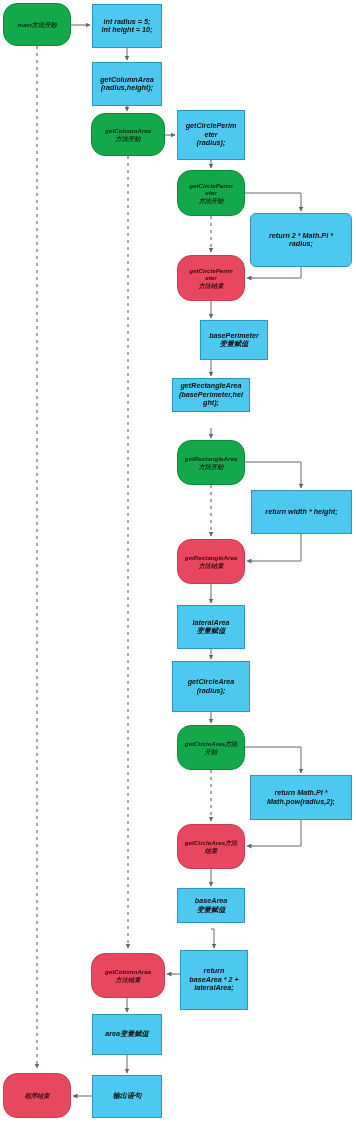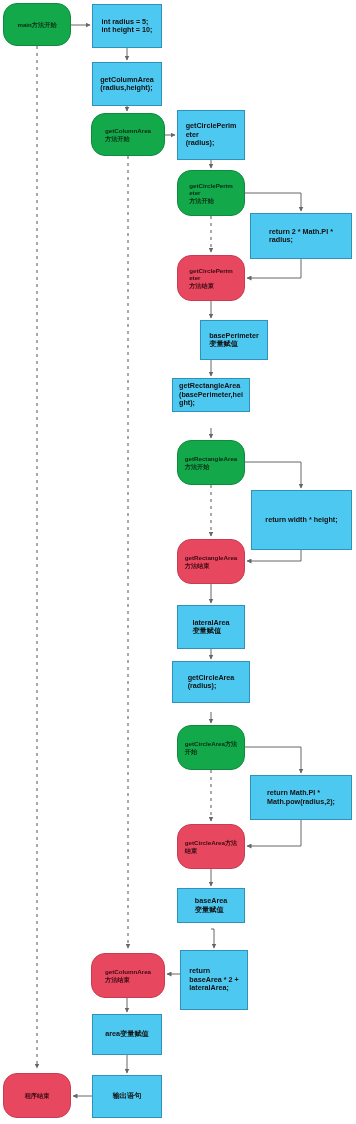--- a/index.html
+++ b/index.html
@@ -10,27 +10,28 @@
     font-family:"Liberation Sans","DejaVu Sans",sans-serif;
     overflow:hidden;
   }
   svg#edges{position:absolute;left:0;top:0;width:356px;height:1124px;}
   .node{
     position:absolute;
     box-sizing:border-box;
     display:flex;
     align-items:center;
     justify-content:center;
-    text-align:left;
+    text-align:center;
     color:#111111;
     font-weight:bold;
     line-height:1.18;
     padding:2px 3px;
     white-space:pre-line;
     z-index:2;
+    font-style:italic;
   }
   .proc{
     background:#4dc8f0;
     border:1px solid #2f93b8;
     font-size:7.2px;
   }
   .term-start{
     background:#13a94a;
     border:1px solid #0e8a3c;
     border-radius:14px;
@@ -102,46 +103,46 @@
 方法开始</div>
 
   <div class="node proc" style="left:177px;top:110px;width:68px;height:50px;">getCirclePerim
 eter
 (radius);</div>
 
   <div class="node term-start" style="left:177px;top:170px;width:68px;height:46px;">getCirclePerim
 eter
 方法开始</div>
 
-  <div class="node proc" style="left:250px;top:213px;width:102px;height:46px;">return 2 * Math.PI *
+  <div class="node proc" style="left:250px;top:213px;width:102px;height:54px;border-radius:6px;">return 2 * Math.PI *
 radius;</div>
 
   <div class="node term-end" style="left:177px;top:255px;width:68px;height:46px;">getCirclePerim
 eter
 方法结束</div>
 
   <div class="node proc" style="left:177px;top:320px;width:68px;height:40px;margin-left:23px;">basePerimeter
 变量赋值</div>
 
   <div class="node proc" style="left:172px;top:378px;width:78px;height:34px;">getRectangleArea
 (basePerimeter,hei
 ght);</div>
 
   <div class="node term-start" style="left:177px;top:440px;width:68px;height:45px;">getRectangleArea
 方法开始</div>
 
-  <div class="node proc" style="left:251px;top:490px;width:101px;height:60px;">return width * height;</div>
+  <div class="node proc" style="left:251px;top:490px;width:101px;height:44px;">return width * height;</div>
 
   <div class="node term-end" style="left:177px;top:539px;width:68px;height:45px;">getRectangleArea
 方法结束</div>
 
   <div class="node proc" style="left:177px;top:605px;width:68px;height:44px;">lateralArea
 变量赋值</div>
 
-  <div class="node proc" style="left:172px;top:661px;width:78px;height:42px;">getCircleArea
+  <div class="node proc" style="left:172px;top:661px;width:78px;height:51px;">getCircleArea
 (radius);</div>
 
   <div class="node term-start" style="left:177px;top:725px;width:68px;height:45px;">getCircleArea方法
 开始</div>
 
   <div class="node proc" style="left:250px;top:775px;width:102px;height:45px;">return Math.PI *
 Math.pow(radius,2);</div>
 
   <div class="node term-end" style="left:177px;top:824px;width:68px;height:45px;">getCircleArea方法
 结束</div>

